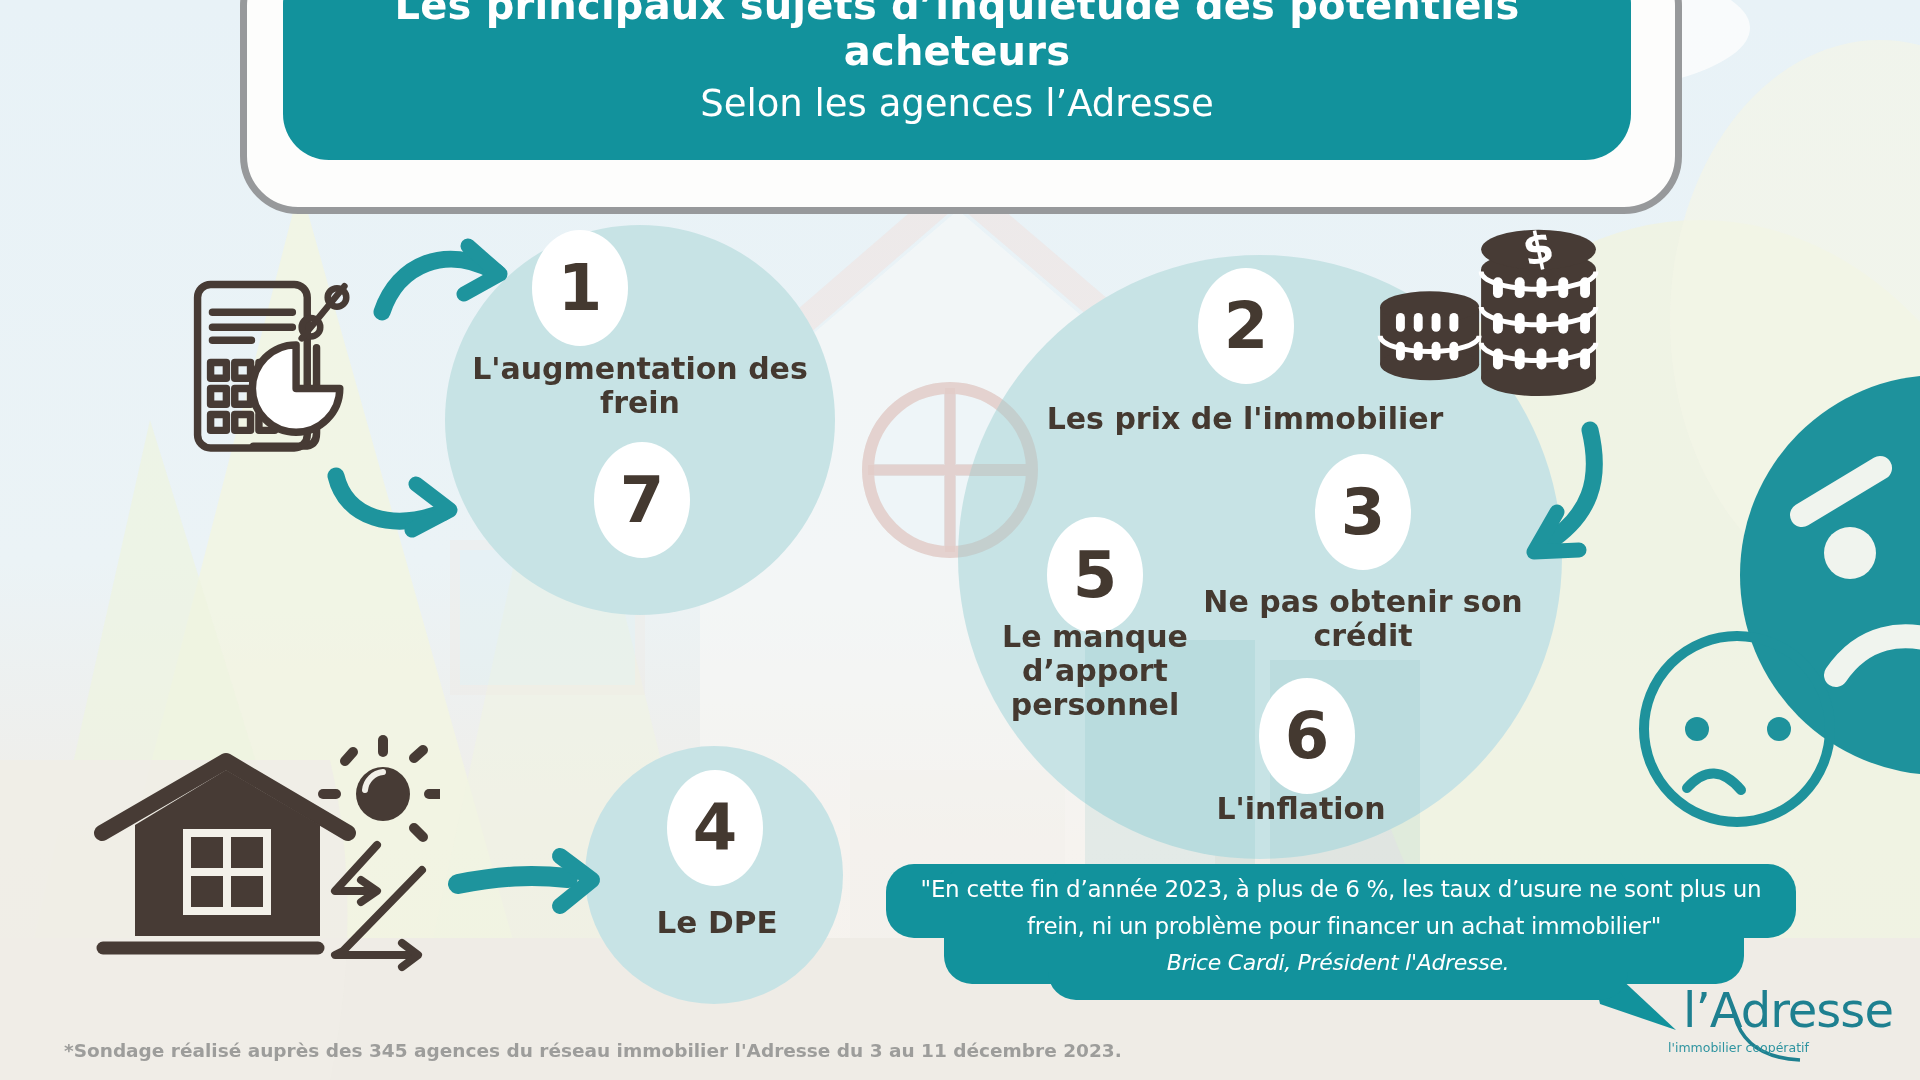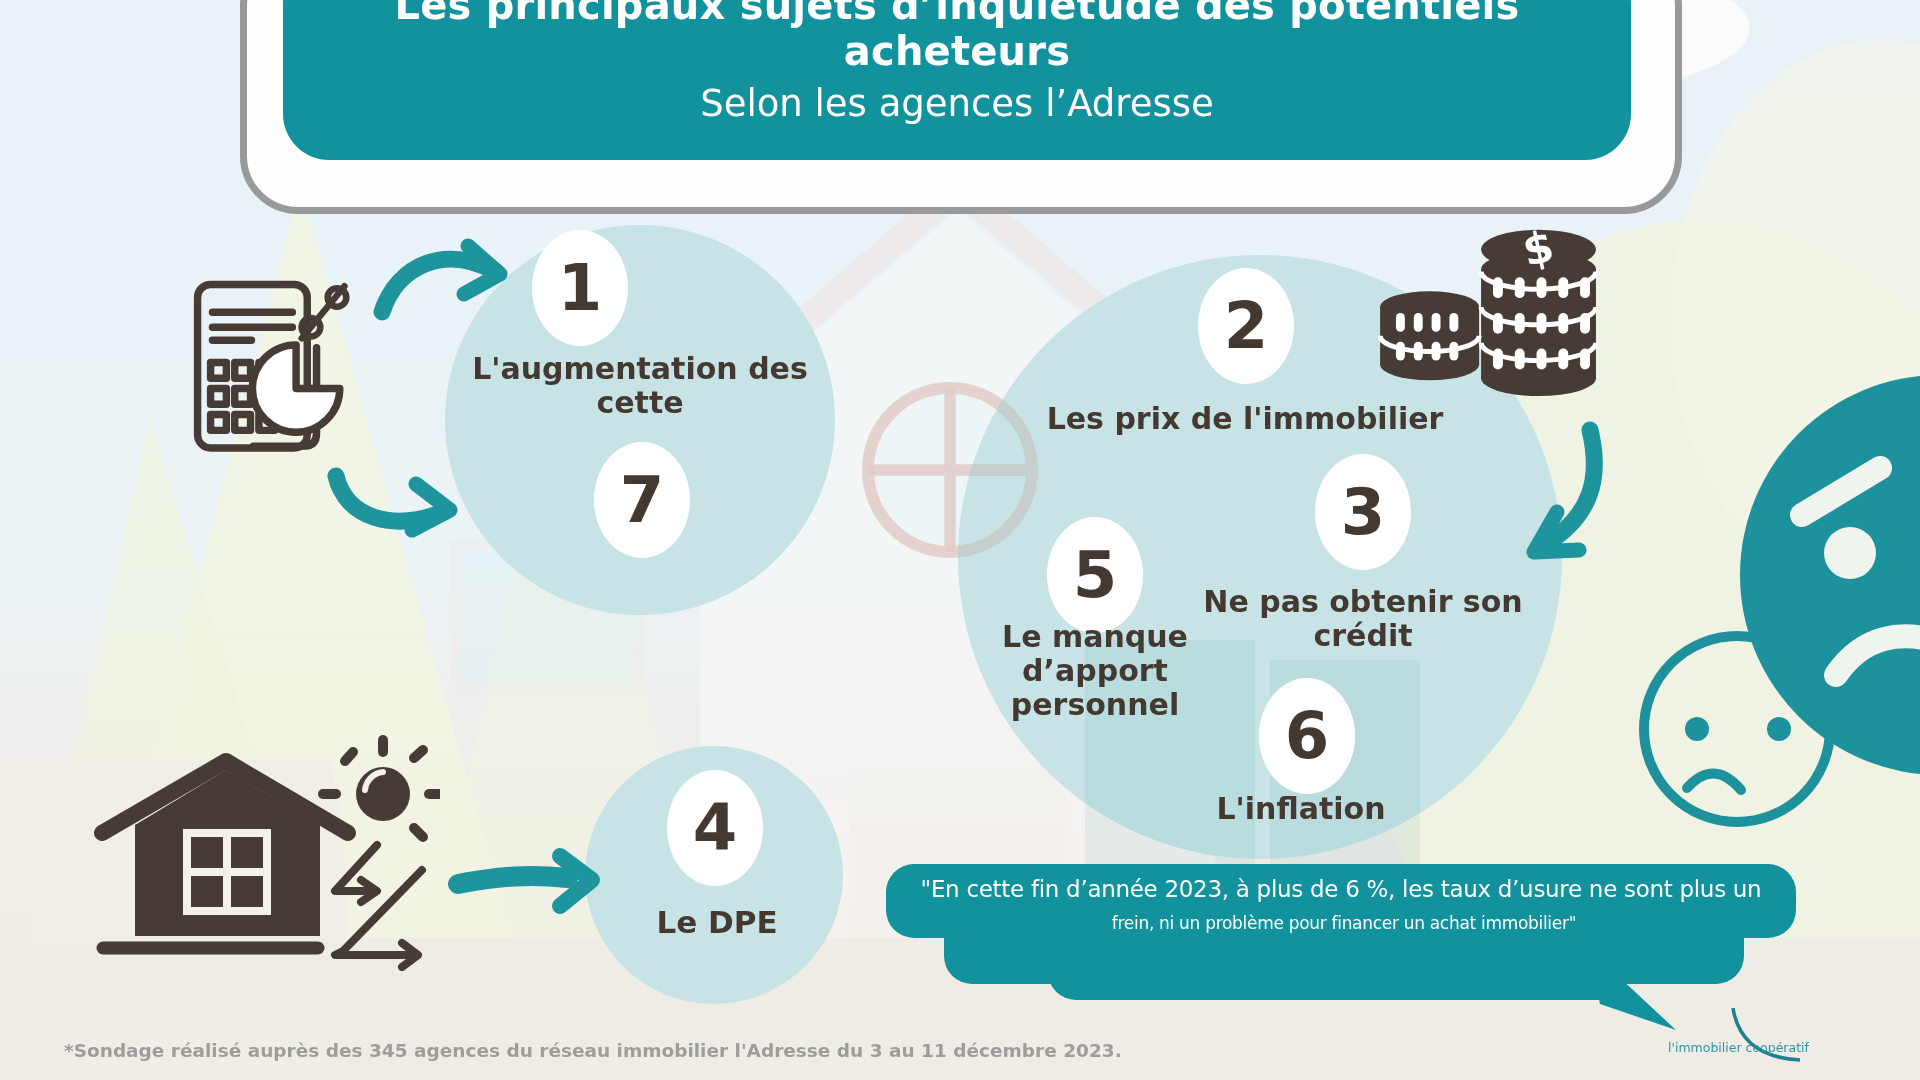--- a/index.html
+++ b/index.html
@@ -39,21 +39,21 @@
   #l5{left:945px;  top:620px; width:300px;}
   #l6{left:1186px; top:792px; width:230px;}
   #l4{left:617px;  top:905px; width:200px; font-size:31px;text-align:center;}
   
   .qlayer{background:#12929c; border-radius:28px;}
   #q1{left:886px;  top:864px; width:910px; height:74px;}
   #q2{left:944px;  top:864px; width:800px; height:120px;}
   #q3{left:1048px; top:864px; width:580px; height:136px;}
   .qtext{color:#ffffff; text-align:center; letter-spacing:-.3px;}
   #qt1{left:886px;  top:876px; width:910px; font-size:23px;}
-  #qt2{left:944px;  top:913px; width:800px; font-size:17px;}
+  #qt2{left:944px;  top:913px; width:800px; font-size:23px;}
   #qt3{left:1048px; top:950px; width:580px; font-size:22px; font-style:italic;}
   
   #footnote{left:64px; top:1040px; font-size:18.5px; font-weight:bold; color:#9d9d9b;}
   #logo-name{left:1668px; top:982px; width:240px; font-size:48px; color:#1e8090;
     letter-spacing:-1px; text-align:center;}
   #logo-tagline{left:1668px; top:1040px; width:232px; font-size:12.5px;
     color:#2f94a0; text-align:left;}
   svg{display:block;}
 </style>
 </head>
@@ -250,29 +250,31 @@
   <div class="abs badge" id="o5">
       <span>5</span>
     </div>
   <div class="abs badge" id="o6">
       <span>6</span>
     </div>
   <div class="abs badge" id="o4">
       <span>4</span>
     </div>
 
-  <div class="abs lbl" id="l1">L'augmentation des cette</div>
+  <div class="abs lbl" id="l1">L'augmentation des frein</div>
   <div class="abs lbl nowrap" id="l2">Les prix de l'immobilier</div>
   <div class="abs lbl" id="l3">Ne pas obtenir son crédit</div>
   <div class="abs lbl" id="l5">Le manque d’apport personnel</div>
   <div class="abs lbl nowrap" id="l6">L'inflation</div>
   <div class="abs lbl" id="l4">Le DPE</div>
 
   <div class="abs qlayer" id="q1"></div>
   <div class="abs qlayer" id="q2"></div>
   <div class="abs qlayer" id="q3"></div>
   <div class="abs qtext" id="qt1">"En cette fin d’année 2023, à plus de 6 %, les taux d’usure ne sont plus un</div>
   <div class="abs qtext" id="qt2">frein, ni un problème pour financer un achat immobilier"</div>
+  <div class="abs qtext" id="qt3">Brice Cardi, Président l'Adresse.</div>
 
   <div class="abs" id="footnote">*Sondage réalisé auprès des 345 agences du réseau immobilier l'Adresse du 3 au 11 décembre 2023.</div>
+  <div class="abs" id="logo-name">l’Adresse</div>
   <div class="abs" id="logo-tagline">l'immobilier coopératif</div>
 
 </div>
 
 </body></html>

